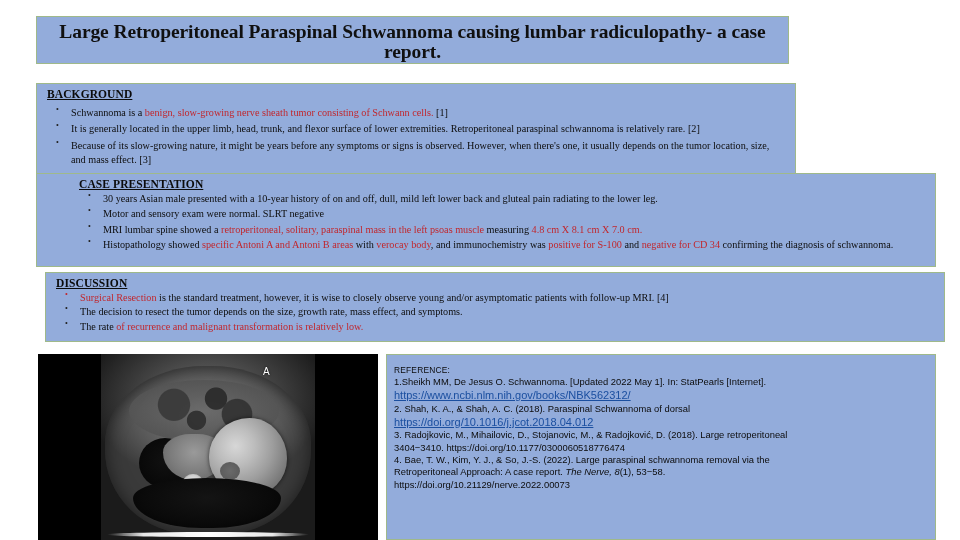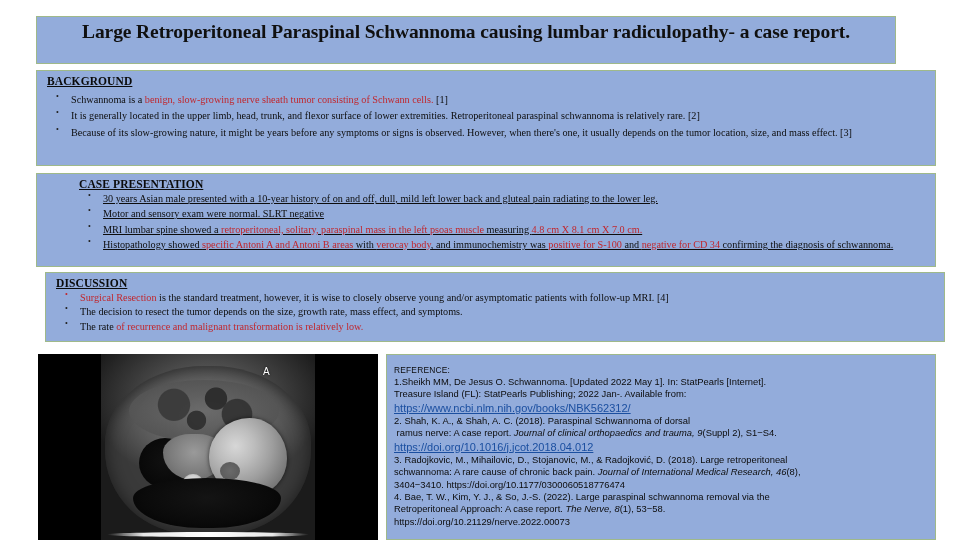--- a/index.html
+++ b/index.html
@@ -14,39 +14,39 @@
 
   
   .panel{
     position:absolute;
     background:#93ACDB;
     border:1px solid #9FB98A;
     box-sizing:border-box;
   }
 
   
-  #title-panel{left:36px;top:16px;width:860px;height:48px;}
+  #title-panel{left:36px;top:16px;width:753px;height:48px;}
   .poster-title{
     text-align:center;
     font-weight:bold;
     font-size:19.5px;
     color:#101010;
     letter-spacing:-0.1px;
     margin-top:5px;
     line-height:1.05;
   }
   .poster-author{
     text-align:center;
     font-size:10.5px;
     color:#111;
     margin-top:3px;
   }
 
   
-  #background-panel{left:36px;top:70px;width:900px;height:96px;}
+  #background-panel{left:36px;top:83px;width:760px;height:96px;}
   #case-panel{left:36px;top:173px;width:900px;height:94px;padding-left:32px;}
   #discussion-panel{left:45px;top:272px;width:900px;height:70px;}
 
   .sec-head{
     font-weight:bold;
     font-size:11.5px;
     color:#0b0b0b;
     text-decoration:underline;
     margin:4px 0 2px 10px;
     letter-spacing:0.1px;
@@ -68,21 +68,21 @@
     content:"•";
     position:absolute;
     left:7px;
     top:-1px;
     font-size:8px;
     color:#222;
   }
   ul.bullets li.red-bullet:before{color:#C1272D;}
   #background-panel ul.bullets li{margin-bottom:2.5px;}
   #background-panel ul.bullets{padding-top:4px;}
-  #case-panel ul.bullets li{margin-bottom:1.5px;text-decoration:underline;}
+  #case-panel ul.bullets li{margin-bottom:1.5px;}
   .hl{color:#C1272D;}
 
   
   #mri-figure{
     position:absolute;
     left:38px;top:354px;width:340px;height:186px;
     background:#000;
     overflow:hidden;
   }
   .mri-body{
@@ -225,27 +225,24 @@
       <div class="mri-skinline"></div>
       <div class="mri-label">A</div>
     </div>
   </div>
 
   <div class="panel" id="reference-panel">
     <div class="ref-inner">
       <div class="ref-head">REFERENCE:</div>
       <div id="ref-lines">
           <div class="ref-line">1.Sheikh MM, De Jesus O. Schwannoma. [Updated 2022 May 1]. In: StatPearls [Internet].</div>
-          <div class="ref-line">Treasure Island (FL): StatPearls Publishing; 2022 Jan-. Available from:</div>
           <span class="ref-link">https://www.ncbi.nlm.nih.gov/books/NBK562312/</span>
           <div class="ref-line">2. Shah, K. A., &amp; Shah, A. C. (2018). Paraspinal Schwannoma of dorsal</div>
-          <div class="ref-line"><span> ramus nerve: A case report. </span><em>Journal of clinical orthopaedics and trauma, 9</em><span>(Suppl 2), S1−S4.</span></div>
           <span class="ref-link">https://doi.org/10.1016/j.jcot.2018.04.012</span>
           <div class="ref-line">3. Radojkovic, M., Mihailovic, D., Stojanovic, M., &amp; Radojković, D. (2018). Large retroperitoneal</div>
-          <div class="ref-line"><span>schwannoma: A rare cause of chronic back pain. </span><em>Journal of International Medical Research, 46</em><span>(8),</span></div>
           <div class="ref-line">3404−3410. https://doi.org/10.1177/0300060518776474</div>
           <div class="ref-line">4. Bae, T. W., Kim, Y. J., &amp; So, J.-S. (2022). Large paraspinal schwannoma removal via the</div>
           <div class="ref-line"><span>Retroperitoneal Approach: A case report. </span><em>The Nerve, 8</em><span>(1), 53−58.</span></div>
           <div class="ref-line">https://doi.org/10.21129/nerve.2022.00073</div>
         </div>
     </div>
   </div>
 
 </div>
 

